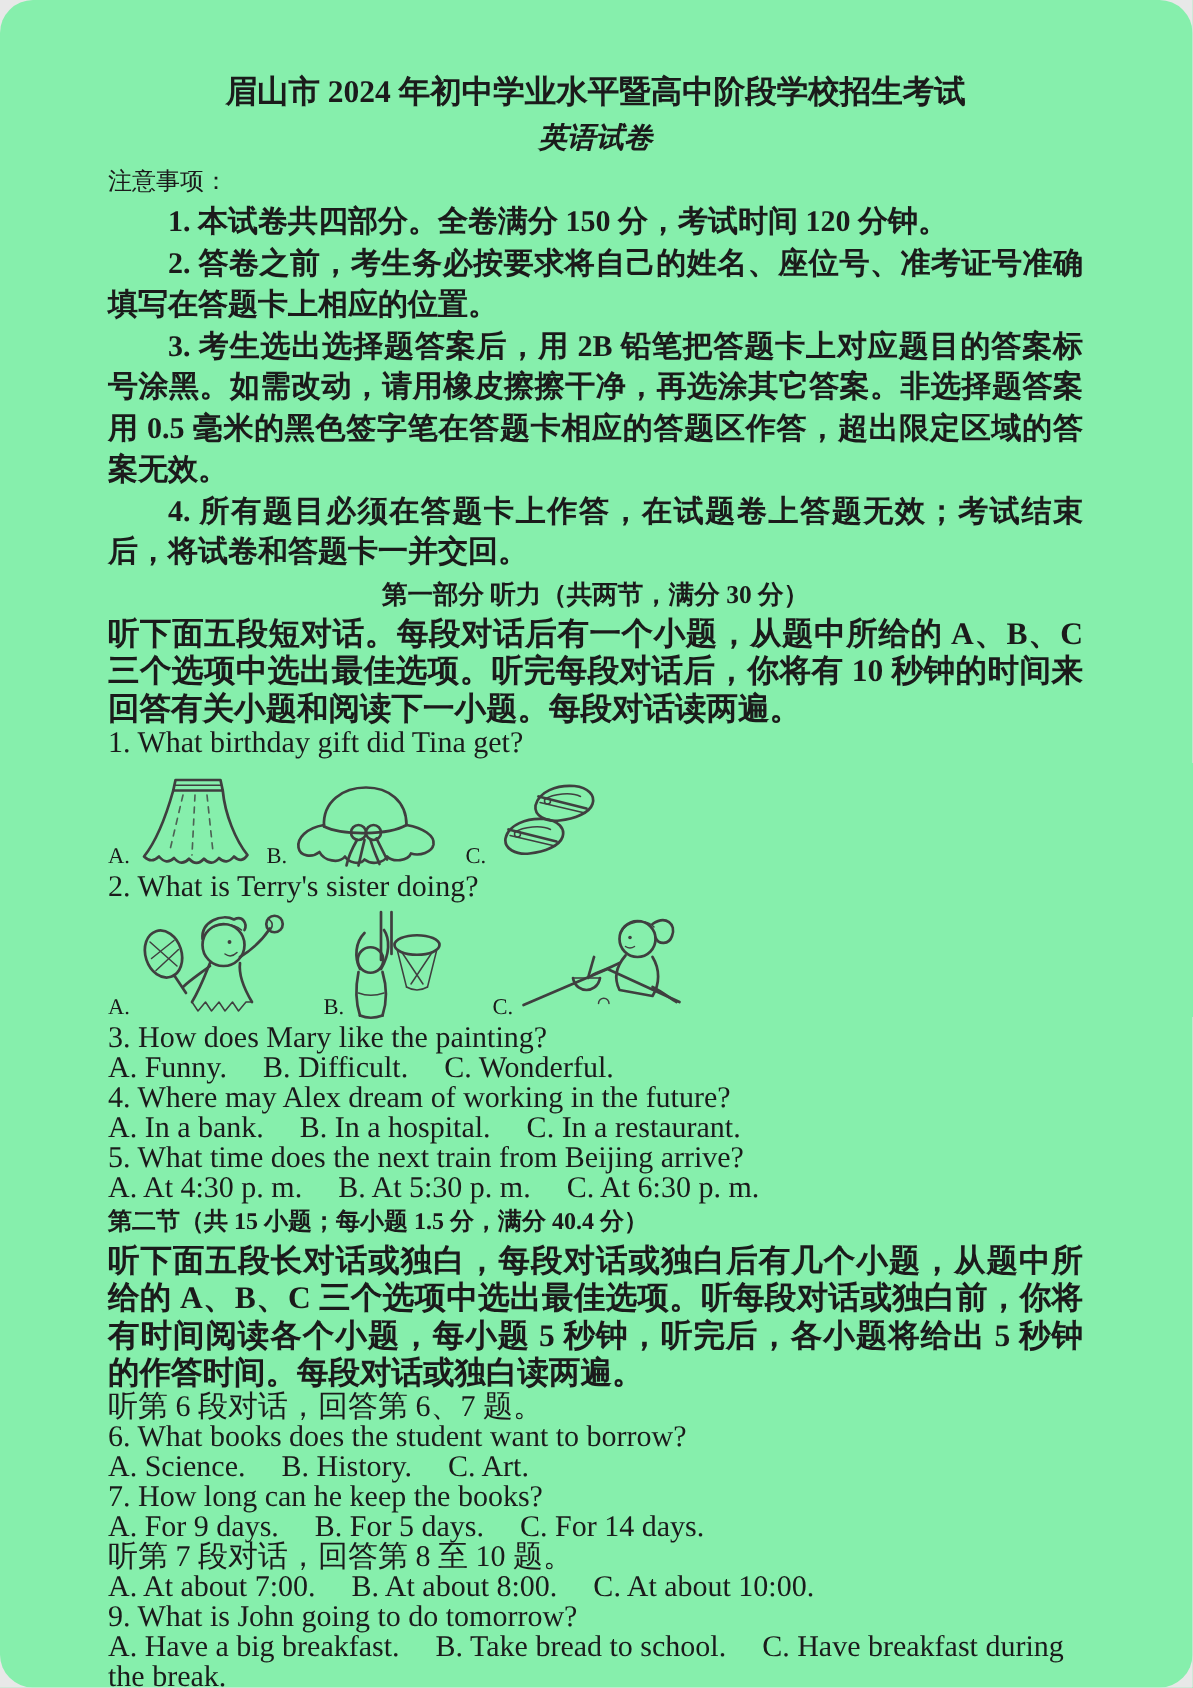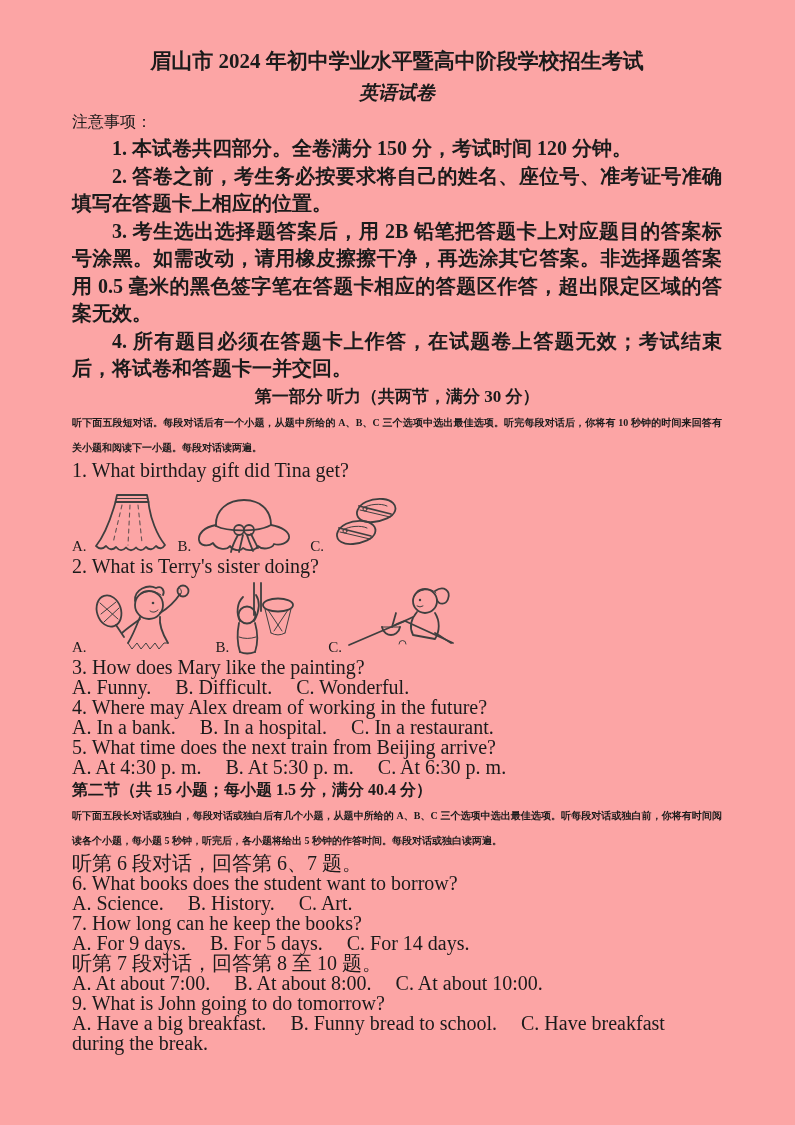--- a/index.html
+++ b/index.html
@@ -1,28 +1,28 @@
 <!DOCTYPE html>
 <html><head>
 <meta charset="utf-8">
 <style>
   html, body { margin: 0; padding: 0; background: #e8e8e8; }
   .page {
-    width: 795px; height: 1125px; margin: 0 auto; background: #fca5a5;
+    width: 795px; height: 1125px; margin: 0 auto; background: #86efac;
     box-sizing: border-box; padding: 44px 73px 0 72px; overflow: hidden;
-    font-family: "Liberation Serif", "DejaVu Serif", serif; color: #1b1b1b;
+    font-family: "Liberation Serif", "DejaVu Serif", serif; color: #1b1b1b; border-radius: 22px;
   }
   p, div { margin: 0; }
   .title    { text-align: center; font-weight: bold; font-size: 21px; line-height: 34px; }
   .subtitle { text-align: center; font-weight: bold; font-size: 19px; line-height: 30px; font-style: italic; }
   .notice-head { font-weight: normal; font-size: 16px; line-height: 27px; }
   .notice-item { font-weight: bold; font-size: 20px; line-height: 27.5px; text-indent: 2em; text-align: justify; }
   .part-heading { text-align: center; font-weight: bold; font-size: 17px; line-height: 27px; }
   .sec-heading  { font-weight: bold; font-size: 16px; line-height: 26px; }
-  .instr { font-weight: bold; font-size: 10px; line-height: 25px; text-align: justify; }
+  .instr { font-weight: bold; font-size: 21px; line-height: 25px; text-align: justify; }
   .q, .opts, .note { font-size: 20px; line-height: 20px; }
   .opts span { margin-right: 24px; }
   .img-row  { display: flex; align-items: flex-end; }
   .img-cell { display: flex; align-items: flex-end; }
   .img-label { font-size: 15px; line-height: 15px; margin-right: 5px; }
   .row1 { height: 73px; margin: 1px 0 2px 0; }
   .row2 { height: 78px; margin: 1px 0 2px 0; }
   .cellB1 { margin-left: 10px; }  .cellC1 { margin-left: 18px; }
   .cellB2 { margin-left: 22px; }  .cellC2 { margin-left: 30px; }
   svg { display: block; }
@@ -187,16 +187,16 @@
   </div>
 
   <div class="note">听第 7 段对话，回答第 8 至 10 题。</div>
 
   <div class="opts">
     <span>A. At about 7:00.</span><span>B. At about 8:00.</span><span>C. At about 10:00.</span>
   </div>
 
   <div class="q">9. What is John going to do tomorrow?</div>
   <div class="opts">
-    <span>A. Have a big breakfast.</span><span>B. Funny bread to school.</span><span>C. Have breakfast during the break.</span>
+    <span>A. Have a big breakfast.</span><span>B. Take bread to school.</span><span>C. Have breakfast during the break.</span>
   </div>
 
 </div>
 
 </body></html>

